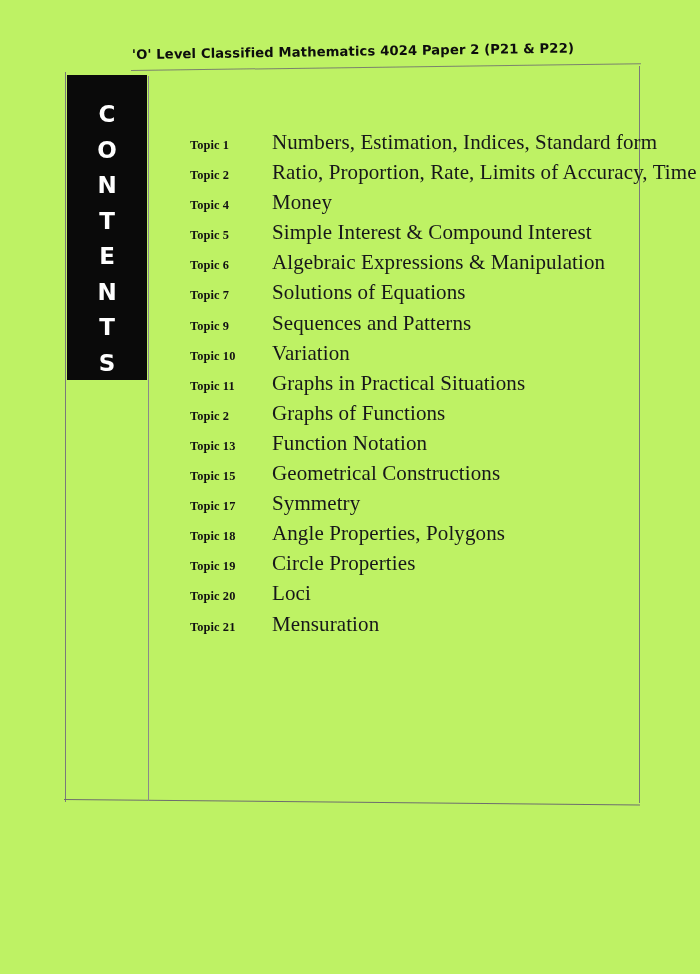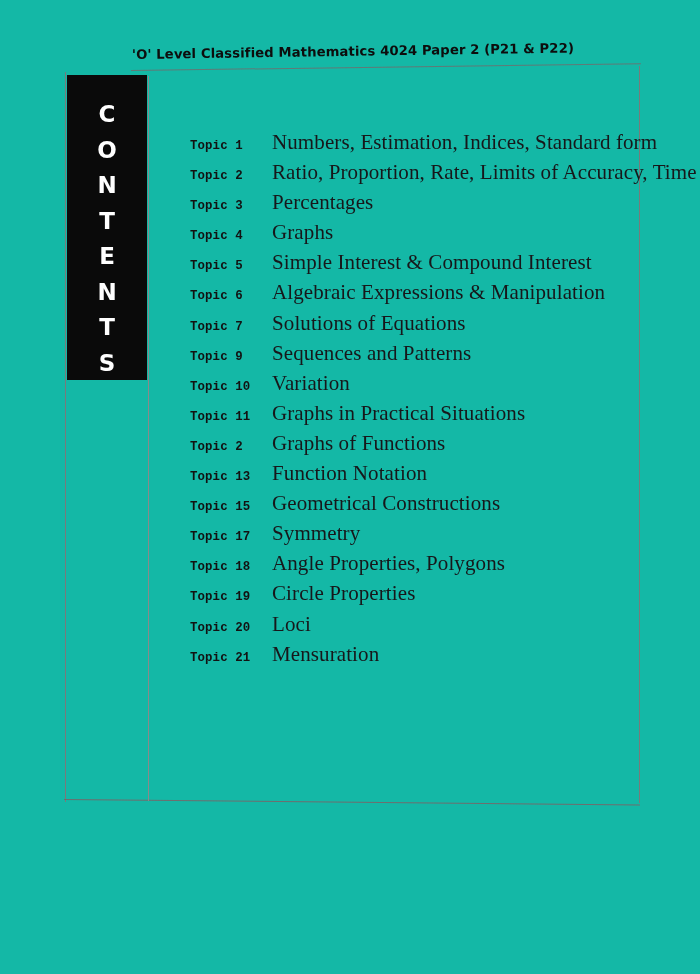--- a/index.html
+++ b/index.html
@@ -15,21 +15,21 @@
     font-family: "Liberation Serif", serif;
     -webkit-font-smoothing: antialiased;
   }
 
   
   #page-sheet {
     position: absolute;
     left: 0; top: 0;
     width: 700px;
     height: 974px;
-    background: #14b8a6;
+    background: #bef264;
   }
 
   
   #doc-title {
     position: absolute;
     left: 132px;
     top: 47px;
     width: 480px;
     font-family: "DejaVu Sans", sans-serif;
     font-weight: bold;
@@ -126,21 +126,21 @@
     top: 130px;
     width: 430px;
   }
   .topic-row {
     position: relative;
     height: 30.1px;
     display: flex;
     align-items: baseline;
   }
   .topic-label {
-    font-family: Liberation Mono, monospace;
+    font-family: Liberation Serif, serif;
     font-weight: bold;
     font-size: 12.4px;
     color: #121212;
     width: 82px;
     flex: none;
     letter-spacing: 0.1px;
   }
   .topic-title {
     font-family: "Liberation Serif", serif;
     font-size: 21px;
@@ -180,26 +180,22 @@
 
     <div class="topic-row">
       <span class="topic-label">Topic 1</span>
       <span class="topic-title">Numbers, Estimation, Indices, Standard form</span>
     </div>
     <div class="topic-row">
       <span class="topic-label">Topic 2</span>
       <span class="topic-title">Ratio, Proportion, Rate, Limits of Accuracy, Time</span>
     </div>
     <div class="topic-row">
-      <span class="topic-label">Topic 3</span>
-      <span class="topic-title">Percentages</span>
-    </div>
-    <div class="topic-row">
       <span class="topic-label">Topic 4</span>
-      <span class="topic-title">Graphs</span>
+      <span class="topic-title">Money</span>
     </div>
     <div class="topic-row">
       <span class="topic-label">Topic 5</span>
       <span class="topic-title">Simple Interest &amp; Compound Interest</span>
     </div>
     <div class="topic-row">
       <span class="topic-label">Topic 6</span>
       <span class="topic-title">Algebraic Expressions &amp; Manipulation</span>
     </div>
     <div class="topic-row">

